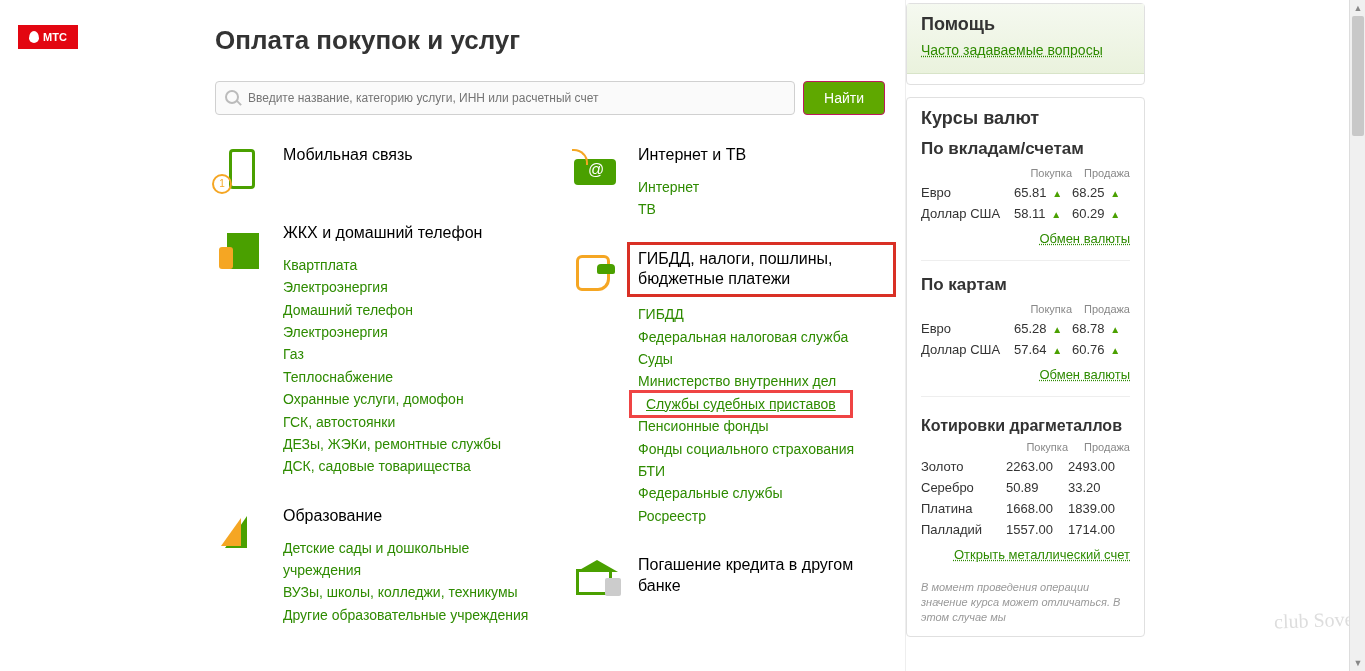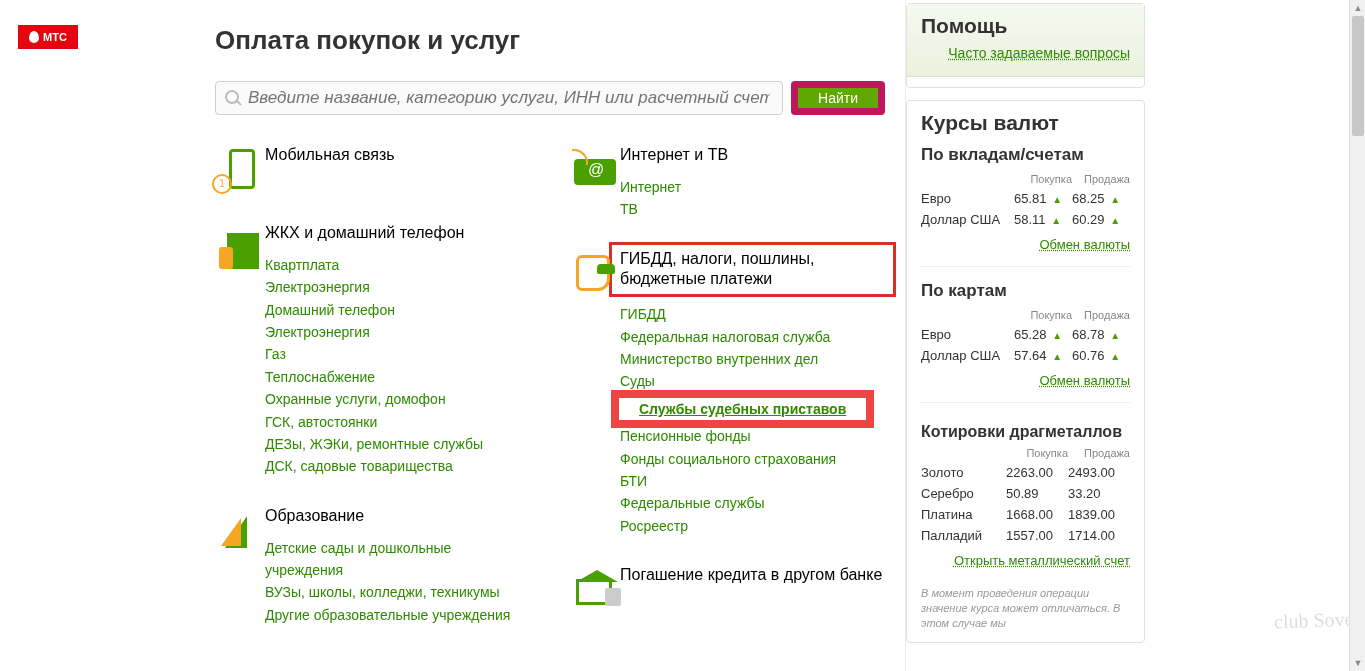--- a/index.html
+++ b/index.html
@@ -5,56 +5,56 @@
 * { margin: 0; padding: 0; box-sizing: border-box; }
 body { font-family: Arial, sans-serif; font-size: 14px; color: #333; background: #fff; }
 .page { width: 1365px; height: 671px; position: relative; display: flex; overflow: hidden; }
 .left-col { width: 115px; padding: 25px 18px; text-align: center; }
 .mts-logo { background: #e30611; color: #fff; width: 60px; height: 24px; display: flex; align-items: center; justify-content: center; font-size: 11px; font-weight: bold; gap: 4px; }
 .mts-logo::before { content: ""; width: 10px; height: 12px; background: #fff; border-radius: 50% 50% 50% 50% / 60% 60% 40% 40%; }
 .main { flex: 1; padding: 25px 20px 0 100px; max-width: 790px; }
 h1 { font-size: 26px; font-weight: bold; margin-bottom: 25px; }
 .search-row { display: flex; gap: 8px; margin-bottom: 30px; }
 .search-wrap { flex: 1; position: relative; }
-.search-input { width: 100%; height: 34px; padding: 0 12px 0 32px; border: 1px solid #d0d0d0; border-radius: 4px; font-size: 17px; background: #fafafa; color: #999; font-style: italic; }
+.search-input { width: 100%; height: 34px; padding: 0 12px 0 32px; border: 1px solid #d0d0d0; border-radius: 4px; font-size: 12px; background: #fafafa; color: #999; }
 .search-icon { position: absolute; left: 10px; top: 9px; width: 14px; height: 14px; border: 2px solid #bbb; border-radius: 50%; }
 .search-icon::after { content: ""; position: absolute; width: 2px; height: 6px; background: #bbb; transform: rotate(-45deg); right: -3px; bottom: -4px; }
-.search-btn { background: #5fa800; color: #fff; border: 7px solid #be185d; border-radius: 4px; padding: 0 20px; height: 34px; font-size: 14px; cursor: pointer; }
+.search-btn { background: #5fa800; color: #fff; border: 1px solid #be185d; border-radius: 4px; padding: 0 20px; height: 34px; font-size: 14px; cursor: pointer; }
 .categories { display: flex; gap: 40px; }
 .col { flex: 1; }
-.cat { display: flex; margin-bottom: 28px; }
+.cat { display: flex; gap: 18px; margin-bottom: 28px; }
 .cat-icon { width: 50px; height: 50px; flex-shrink: 0; position: relative; }
 .cat-content { flex: 1; }
 .cat-title { font-size: 16px; font-weight: normal; color: #000; margin-bottom: 10px; line-height: 1.3; }
 .cat-links a { display: block; color: #2e8b00; text-decoration: none; line-height: 1.6; font-size: 14px; }
 .highlight-title { border: 3px solid #d93025; padding: 4px 8px; margin: -7px -11px 6px; }
-.highlight-link { border: 8px solid #ef4444; padding: 0 20px; display: inline-block !important; margin: -3px -9px; text-decoration: underline !important; font-weight: bold; }
+.highlight-link { border: 3px solid #ef4444; padding: 0 14px; display: inline-block !important; margin: -3px -9px; text-decoration: underline !important; }
 
 
 .ic-mobile { border: 3px solid #4aa000; width: 26px; height: 40px; border-radius: 4px; position: absolute; left: 14px; top: 4px; }
 .ic-mobile::after { content: "1"; position: absolute; left: -20px; top: 22px; width: 16px; height: 16px; border: 2px solid #f5a623; border-radius: 50%; color: #f5a623; font-size: 10px; text-align: center; line-height: 16px; }
 .ic-house { width: 32px; height: 36px; background: #4aa000; position: absolute; left: 12px; top: 10px; }
 .ic-house::before { content: ""; position: absolute; left: -8px; top: 14px; width: 14px; height: 22px; background: #f5a623; border-radius: 3px; }
 .ic-edu { width: 0; height: 0; border-left: 22px solid transparent; border-bottom: 32px solid #4aa000; position: absolute; left: 10px; top: 10px; }
 .ic-edu::after { content: ""; position: absolute; left: -26px; top: 2px; width: 0; height: 0; border-left: 20px solid transparent; border-bottom: 28px solid #f5a623; }
 .ic-internet { width: 42px; height: 26px; background: #4aa000; border-radius: 4px; position: absolute; left: 4px; top: 14px; }
 .ic-internet::before { content: "@"; position: absolute; left: 14px; top: 2px; color: #fff; font-size: 16px; }
 .ic-internet::after { content: ""; position: absolute; left: -2px; top: -10px; width: 14px; height: 14px; border: 2px solid #f5a623; border-left: 0; border-bottom: 0; border-radius: 0 14px 0 0; }
 .ic-gov { width: 34px; height: 36px; border: 3px solid #f5a623; border-radius: 6px 6px 12px 6px; position: absolute; left: 6px; top: 6px; }
 .ic-gov::after { content: ""; position: absolute; right: -8px; top: 6px; width: 18px; height: 10px; background: #4aa000; border-radius: 4px 4px 2px 2px; }
 .ic-bank { width: 36px; height: 26px; border: 3px solid #4aa000; position: absolute; left: 6px; top: 14px; }
 .ic-bank::before { content: ""; position: absolute; left: -3px; top: -12px; width: 0; height: 0; border-left: 21px solid transparent; border-right: 21px solid transparent; border-bottom: 12px solid #4aa000; }
 .ic-bank::after { content: ""; position: absolute; right: -12px; top: 6px; width: 16px; height: 18px; background: #ccc; border-radius: 2px; }
 
 
 .sidebar { width: 240px; padding-top: 3px; border-left: 1px solid #eee; }
 .side-block { border: 1px solid #e0e0e0; border-radius: 4px; margin-bottom: 12px; padding-bottom: 10px; }
-.side-head { font-size: 21px; font-weight: bold; padding: 10px 14px 6px; }
+.side-head { font-size: 18px; font-weight: bold; padding: 10px 14px 6px; }
 .side-box.help { background: linear-gradient(#f5f9f0, #eaf2dd); border-bottom: 1px solid #d8e4c8; padding: 0 0 12px; }
-.side-box.help a { color: #2e8b00; text-decoration: underline dotted; display: block; padding: 0 14px; line-height: 1.4; text-align: right; }
+.side-box.help a { color: #2e8b00; text-decoration: underline dotted; display: block; padding: 0 14px; line-height: 1.4; }
 .side-sub { font-size: 17px; font-weight: bold; padding: 4px 14px 8px; }
 .rate-table { padding: 0 14px; }
 .rate-head { display: flex; font-size: 11px; color: #888; margin-bottom: 6px; }
 .rate-head span:first-child { flex: 1; }
 .rate-head span:nth-child(2), .rate-head span:nth-child(3) { width: 58px; text-align: right; }
 .rate-row { display: flex; font-size: 13px; margin-bottom: 6px; align-items: center; }
 .rate-row .lbl { flex: 1; }
 .rate-row .val { width: 58px; text-align: left; white-space: nowrap; }
 .arrow-up { color: #4aa000; font-size: 10px; margin-left: 2px; }
 .side-link { color: #2e8b00; text-decoration: underline dotted; font-size: 13px; display: block; text-align: right; padding: 4px 14px 10px; }
@@ -146,21 +146,21 @@
                 <a href="#">ТВ</a>
               </div>
             </div>
           </div>
           <div class="cat">
             <div class="cat-icon">
               <div class="ic-gov"></div>
             </div>
             <div class="cat-content">
               <div class="cat-title highlight-title">ГИБДД, налоги, пошлины, бюджетные платежи</div>
-              <div class="cat-links"><a href="#">ГИБДД</a><a href="#">Федеральная налоговая служба</a><a href="#">Министерство внутренних дел</a><a href="#">Суды</a><a href="#" class="highlight-link">Службы судебных приставов</a><a href="#">Пенсионные фонды</a><a href="#">Фонды социального страхования</a><a href="#">БТИ</a><a href="#">Федеральные службы</a><a href="#">Росреестр</a></div>
+              <div class="cat-links"><a href="#">ГИБДД</a><a href="#">Федеральная налоговая служба</a><a href="#">Суды</a><a href="#">Министерство внутренних дел</a><a href="#" class="highlight-link">Службы судебных приставов</a><a href="#">Пенсионные фонды</a><a href="#">Фонды социального страхования</a><a href="#">БТИ</a><a href="#">Федеральные службы</a><a href="#">Росреестр</a></div>
             </div>
           </div>
           <div class="cat">
             <div class="cat-icon">
               <div class="ic-bank"></div>
             </div>
             <div class="cat-content">
               <div class="cat-title">Погашение кредита в другом банке</div>
               <div class="cat-links"></div>
             </div>

